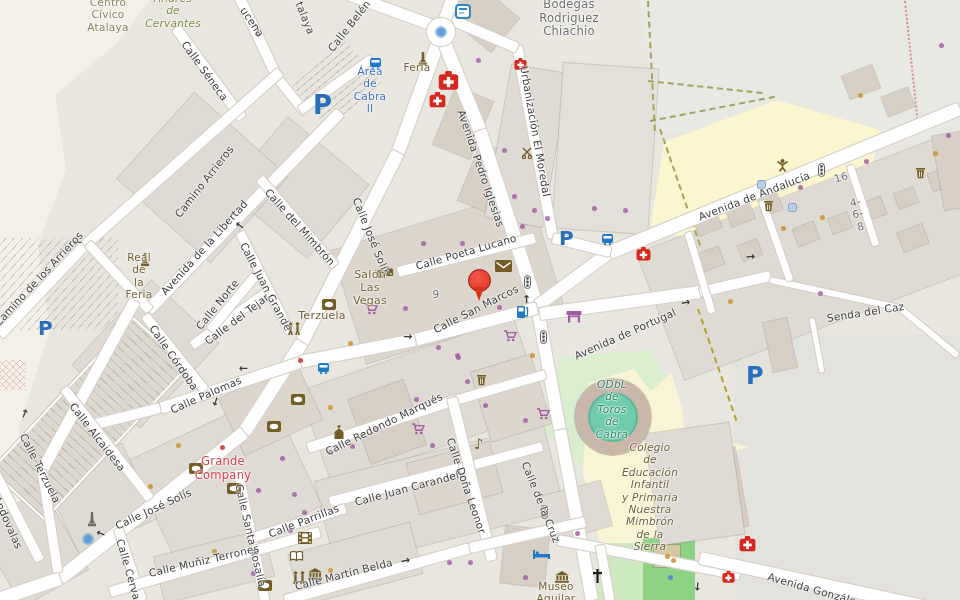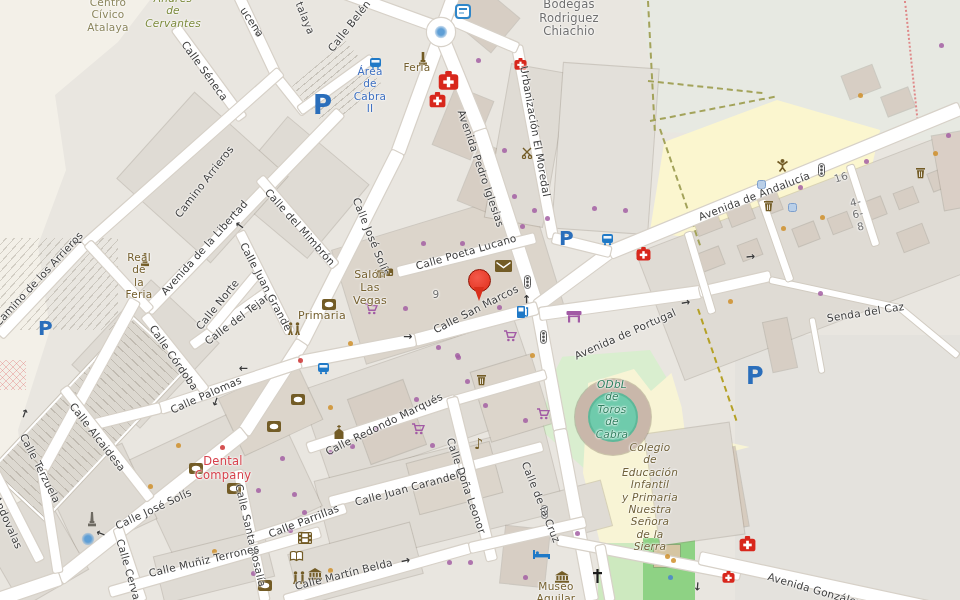--- a/index.html
+++ b/index.html
@@ -678,32 +678,32 @@
 Cabra
 II</div>
       <div class="lbl ctr c-brown" style="left: 417px; top: 67px; transform: translate(-50%, -50%) rotate(0deg); transform-origin: 50% 50%;">Feria</div>
       <div class="lbl ctr c-gray" style="left: 569px; top: 18px; font-size: 11.5px; transform: translate(-50%, -50%) rotate(0deg); transform-origin: 50% 50%;">Bodegas
 Rodriguez
 Chiachio</div>
       <div class="lbl ctr c-brown" style="left: 139px; top: 276px; transform: translate(-50%, -50%) rotate(0deg); transform-origin: 50% 50%;">Real de
 la Feria</div>
       <div class="lbl ctr c-brown" style="left: 370px; top: 288px; font-size: 11px; transform: translate(-50%, -50%) rotate(0deg); transform-origin: 50% 50%;">Salón Las
 Vegas</div>
-      <div class="lbl ctr c-brown" style="left: 322px; top: 316px; font-size: 11px; transform: translate(-50%, -50%) rotate(0deg); transform-origin: 50% 50%;">Primaria</div>
-      <div class="lbl ctr c-red" style="left: 223px; top: 469px; font-size: 11.5px; transform: translate(-50%, -50%) rotate(0deg); transform-origin: 50% 50%;">Dental
+      <div class="lbl ctr c-brown" style="left: 322px; top: 316px; font-size: 11px; transform: translate(-50%, -50%) rotate(0deg); transform-origin: 50% 50%;">Terzuela</div>
+      <div class="lbl ctr c-red" style="left: 223px; top: 469px; font-size: 11.5px; transform: translate(-50%, -50%) rotate(0deg); transform-origin: 50% 50%;">Grande
 Company</div>
       <div class="lbl ctr c-plaza" style="left: 612px; top: 409px; transform: translate(-50%, -50%) rotate(0deg); transform-origin: 50% 50%;">ODbL de
 Toros de
 Cabra</div>
       <div class="lbl ctr c-school" style="left: 650px; top: 497px; transform: translate(-50%, -50%) rotate(0deg); transform-origin: 50% 50%;">Colegio
 de Educación
 Infantil
 y Primaria
 Nuestra
-Señora
+Mimbrón
 de la Sierra</div>
       <div class="lbl ctr c-brown" style="left: 556px; top: 592px; transform: translate(-50%, -50%) rotate(0deg); transform-origin: 50% 50%;">Museo
 Aguilar</div>
       <div class="lbl ctr c-gray" style="left: 436px; top: 294px; transform: translate(-50%, -50%) rotate(0deg); transform-origin: 50% 50%;">9</div>
       <div class="lbl ctr c-gray" style="left: 841px; top: 177px; transform: translate(-50%, -50%) rotate(-18deg); transform-origin: 50% 50%;">16</div>
       <div class="lbl ctr c-gray" style="left: 858px; top: 214px; transform: translate(-50%, -50%) rotate(-12deg); transform-origin: 50% 50%;">4-6-8</div>
     </div>
   <div class="marker" style="left: 468px; top: 269px;"></div>
 </div>
 

